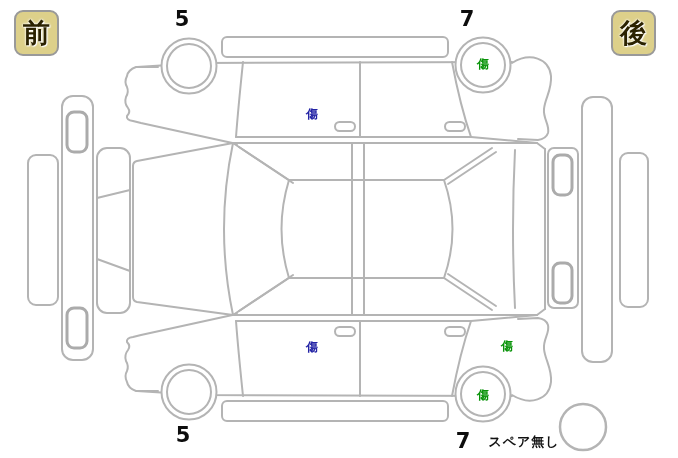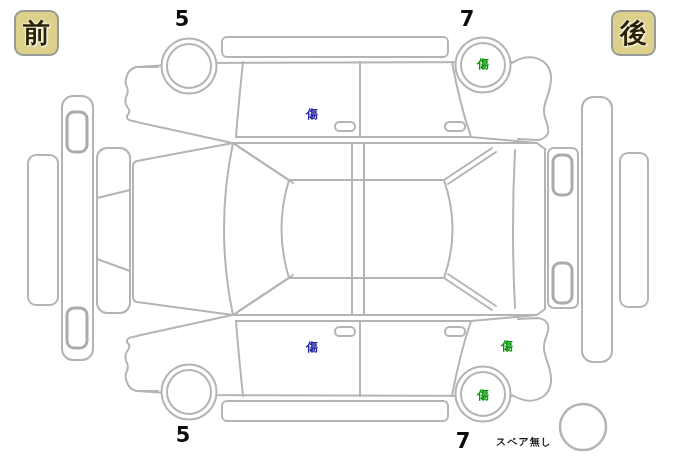--- a/index.html
+++ b/index.html
@@ -17,21 +17,21 @@
     text-shadow:0 0 2px #fff, 0 0 3px #fff, 1px 1px 1px #fff;
   }
   .badge-front { left:14px; top:10px; }
   .badge-rear  { left:611px; top:10px; }
   .score {
     position:absolute; transform:translate(-50%,-50%);
     font-size:21px; font-weight:bold; color:#0d0d0d; line-height:1;
   }
   .spare-note {
     position:absolute; transform:translate(-50%,-50%); white-space:nowrap;
-    font-size:10px; font-weight:bold; color:#111; letter-spacing:1px;
+    font-size:13px; font-weight:bold; color:#111; letter-spacing:1px;
   }
   .marker-layer { position:absolute; left:0; top:0; width:678px; height:458px; }
   .damage-marker {
     position:absolute; transform:translate(-50%,-50%);
     font-size:12px; font-weight:bold; line-height:1;
   }
 </style>
 </head>
 <body>
 

